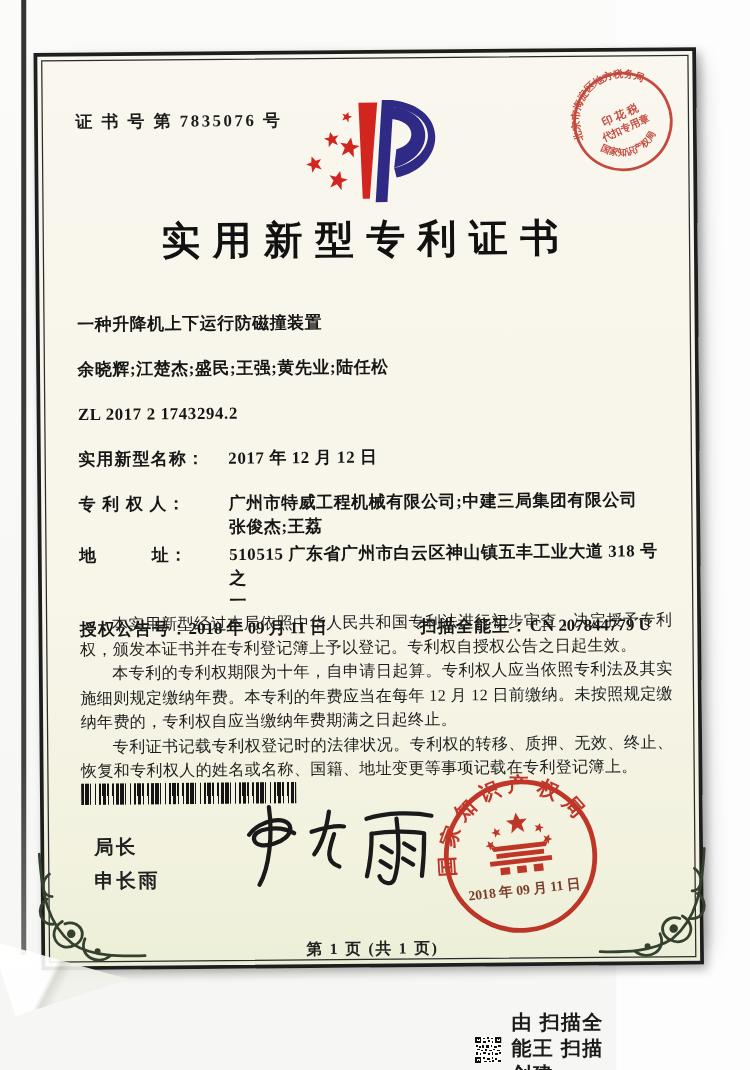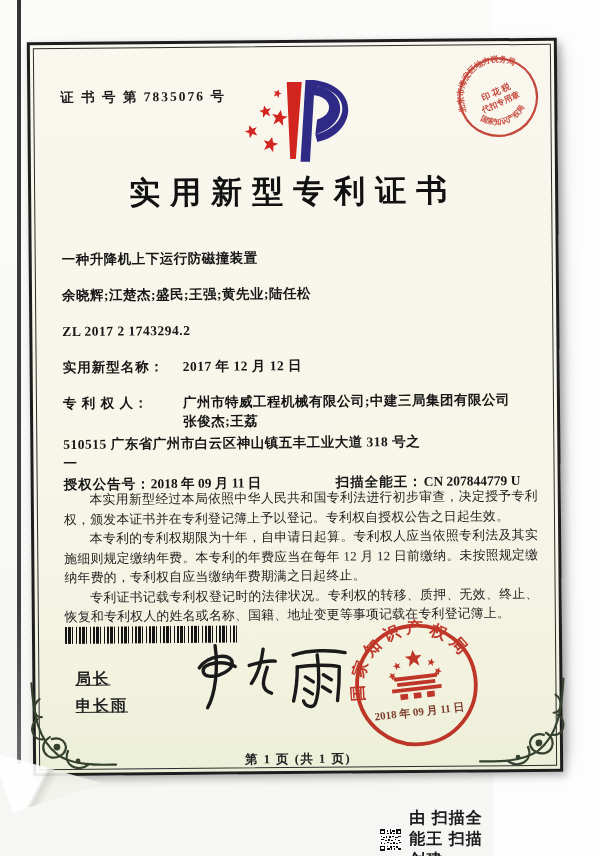--- a/index.html
+++ b/index.html
@@ -42,21 +42,21 @@
 
   .body-text { position:absolute; left:30px; top:446px; width:474px; font-size:12.8px;
     line-height:19.5px; color:#1d1d1d; text-align:justify; font-weight:500; }
   .body-text p { text-indent:2em; letter-spacing:.3px; }
 
   .barcode { position:absolute; left:30px; top:582px; width:172px; height:17px;
     background:repeating-linear-gradient(90deg,#141414 0 2px,transparent 2px 3px,#141414 3px 6px,
       transparent 6px 7px,#141414 7px 8px,transparent 8px 11px,#141414 11px 12px,transparent 12px 14px); }
 
   .director { position:absolute; left:40px; top:620px; font-size:15.5px; font-weight:700;
-    color:#222; line-height:27px; letter-spacing:2px;text-decoration:underline; }
+    color:#222; line-height:27px; letter-spacing:2px; }
 
   .signature { position:absolute; left:150px; top:592px; }
 
   .office-seal { position:absolute; left:314px; top:576px; opacity:.92;
     mix-blend-mode:multiply; transform:rotate(-6deg); }
   .tax-stamp { position:absolute; left:422px; top:10px; opacity:.9; mix-blend-mode:multiply; }
 
   .flourish { position:absolute; width:92px; height:92px; }
   .flourish.bl { left:-10px; top:634px; }
   .flourish.br { right:-10px; top:634px; transform:scaleX(-1); }
@@ -132,20 +132,21 @@
         <span class="val">2017 年 12 月 12 日</span>
       </div>
       <div class="frow" style="margin-bottom:4px;">
         <span class="lab">专 利 权 人：</span>
         <span class="val">
           <div>广州市特威工程机械有限公司;中建三局集团有限公司</div>
           <div>张俊杰;王荔</div>
         </span>
       </div>
       <div class="frow" style="margin-bottom:3px;">
+        <span class="lab">地　　　址：</span>
         <span class="val">
           <div>510515 广东省广州市白云区神山镇五丰工业大道 318 号之</div>
           <div>一</div>
         </span>
       </div>
       <div class="grant-row">
         <span class="half left">
           <span class="lab">授权公告号：</span>
           <span class="val">2018 年 09 月 11 日</span>
         </span>

